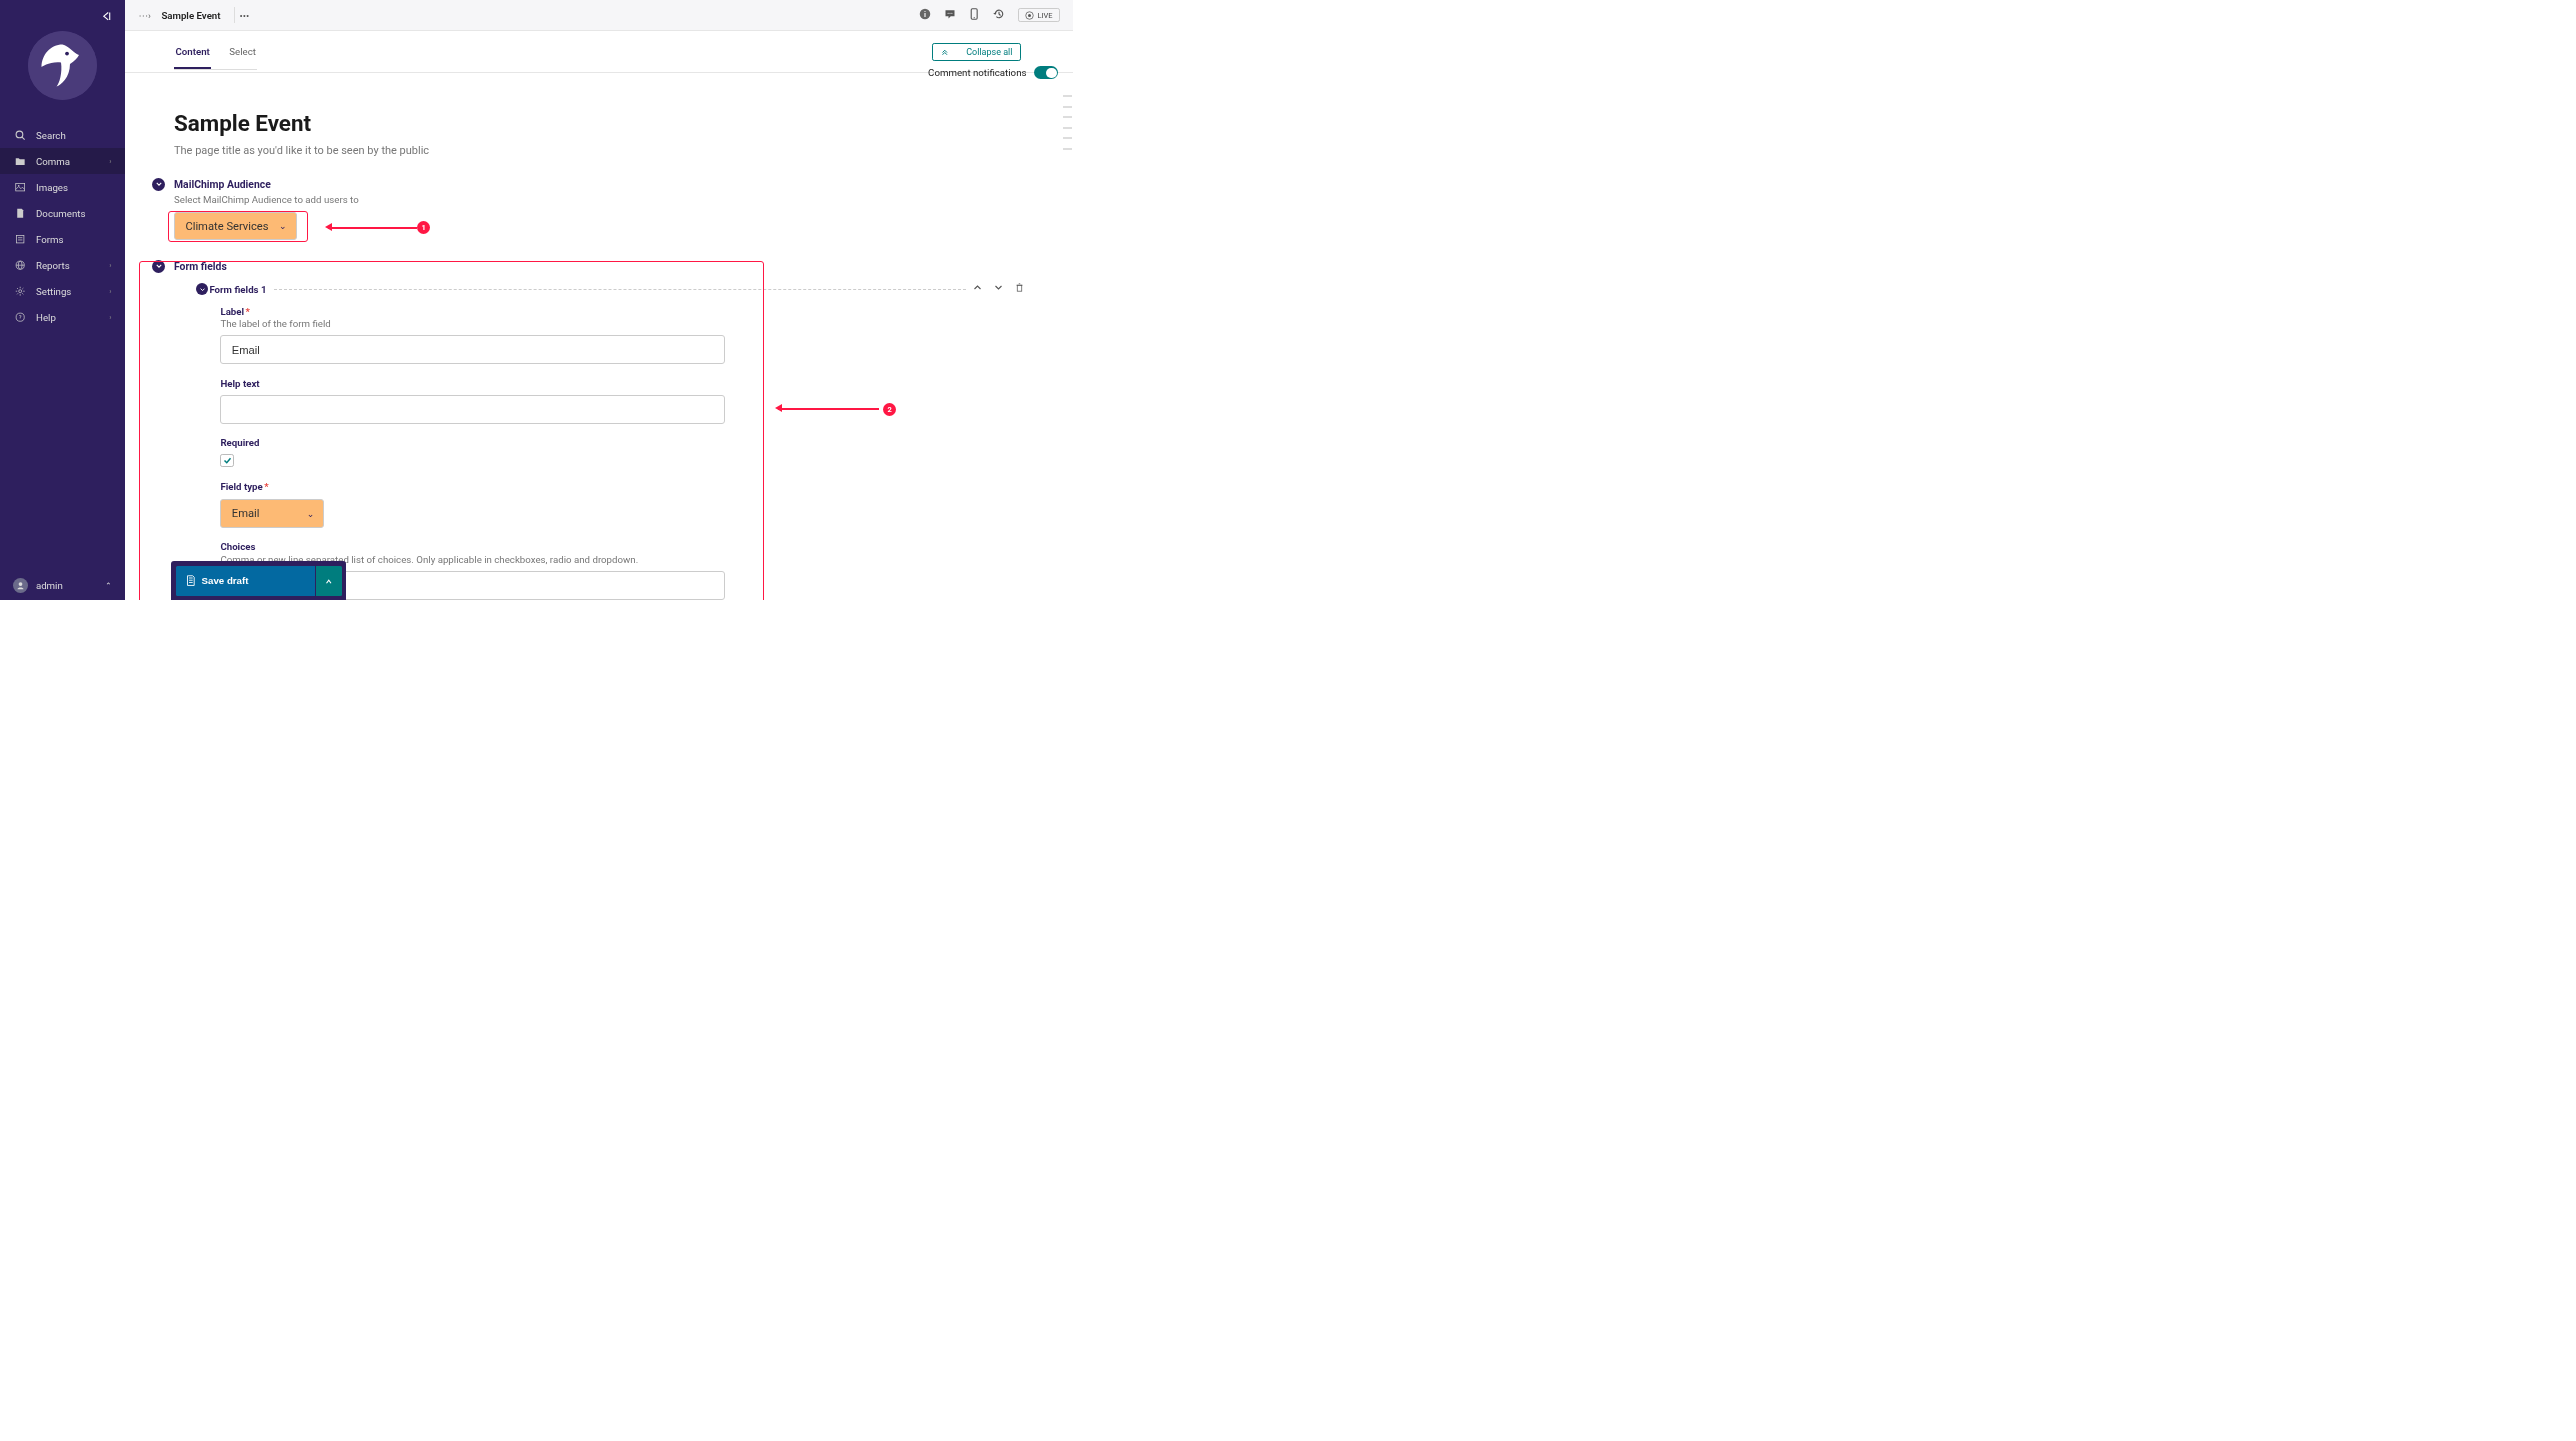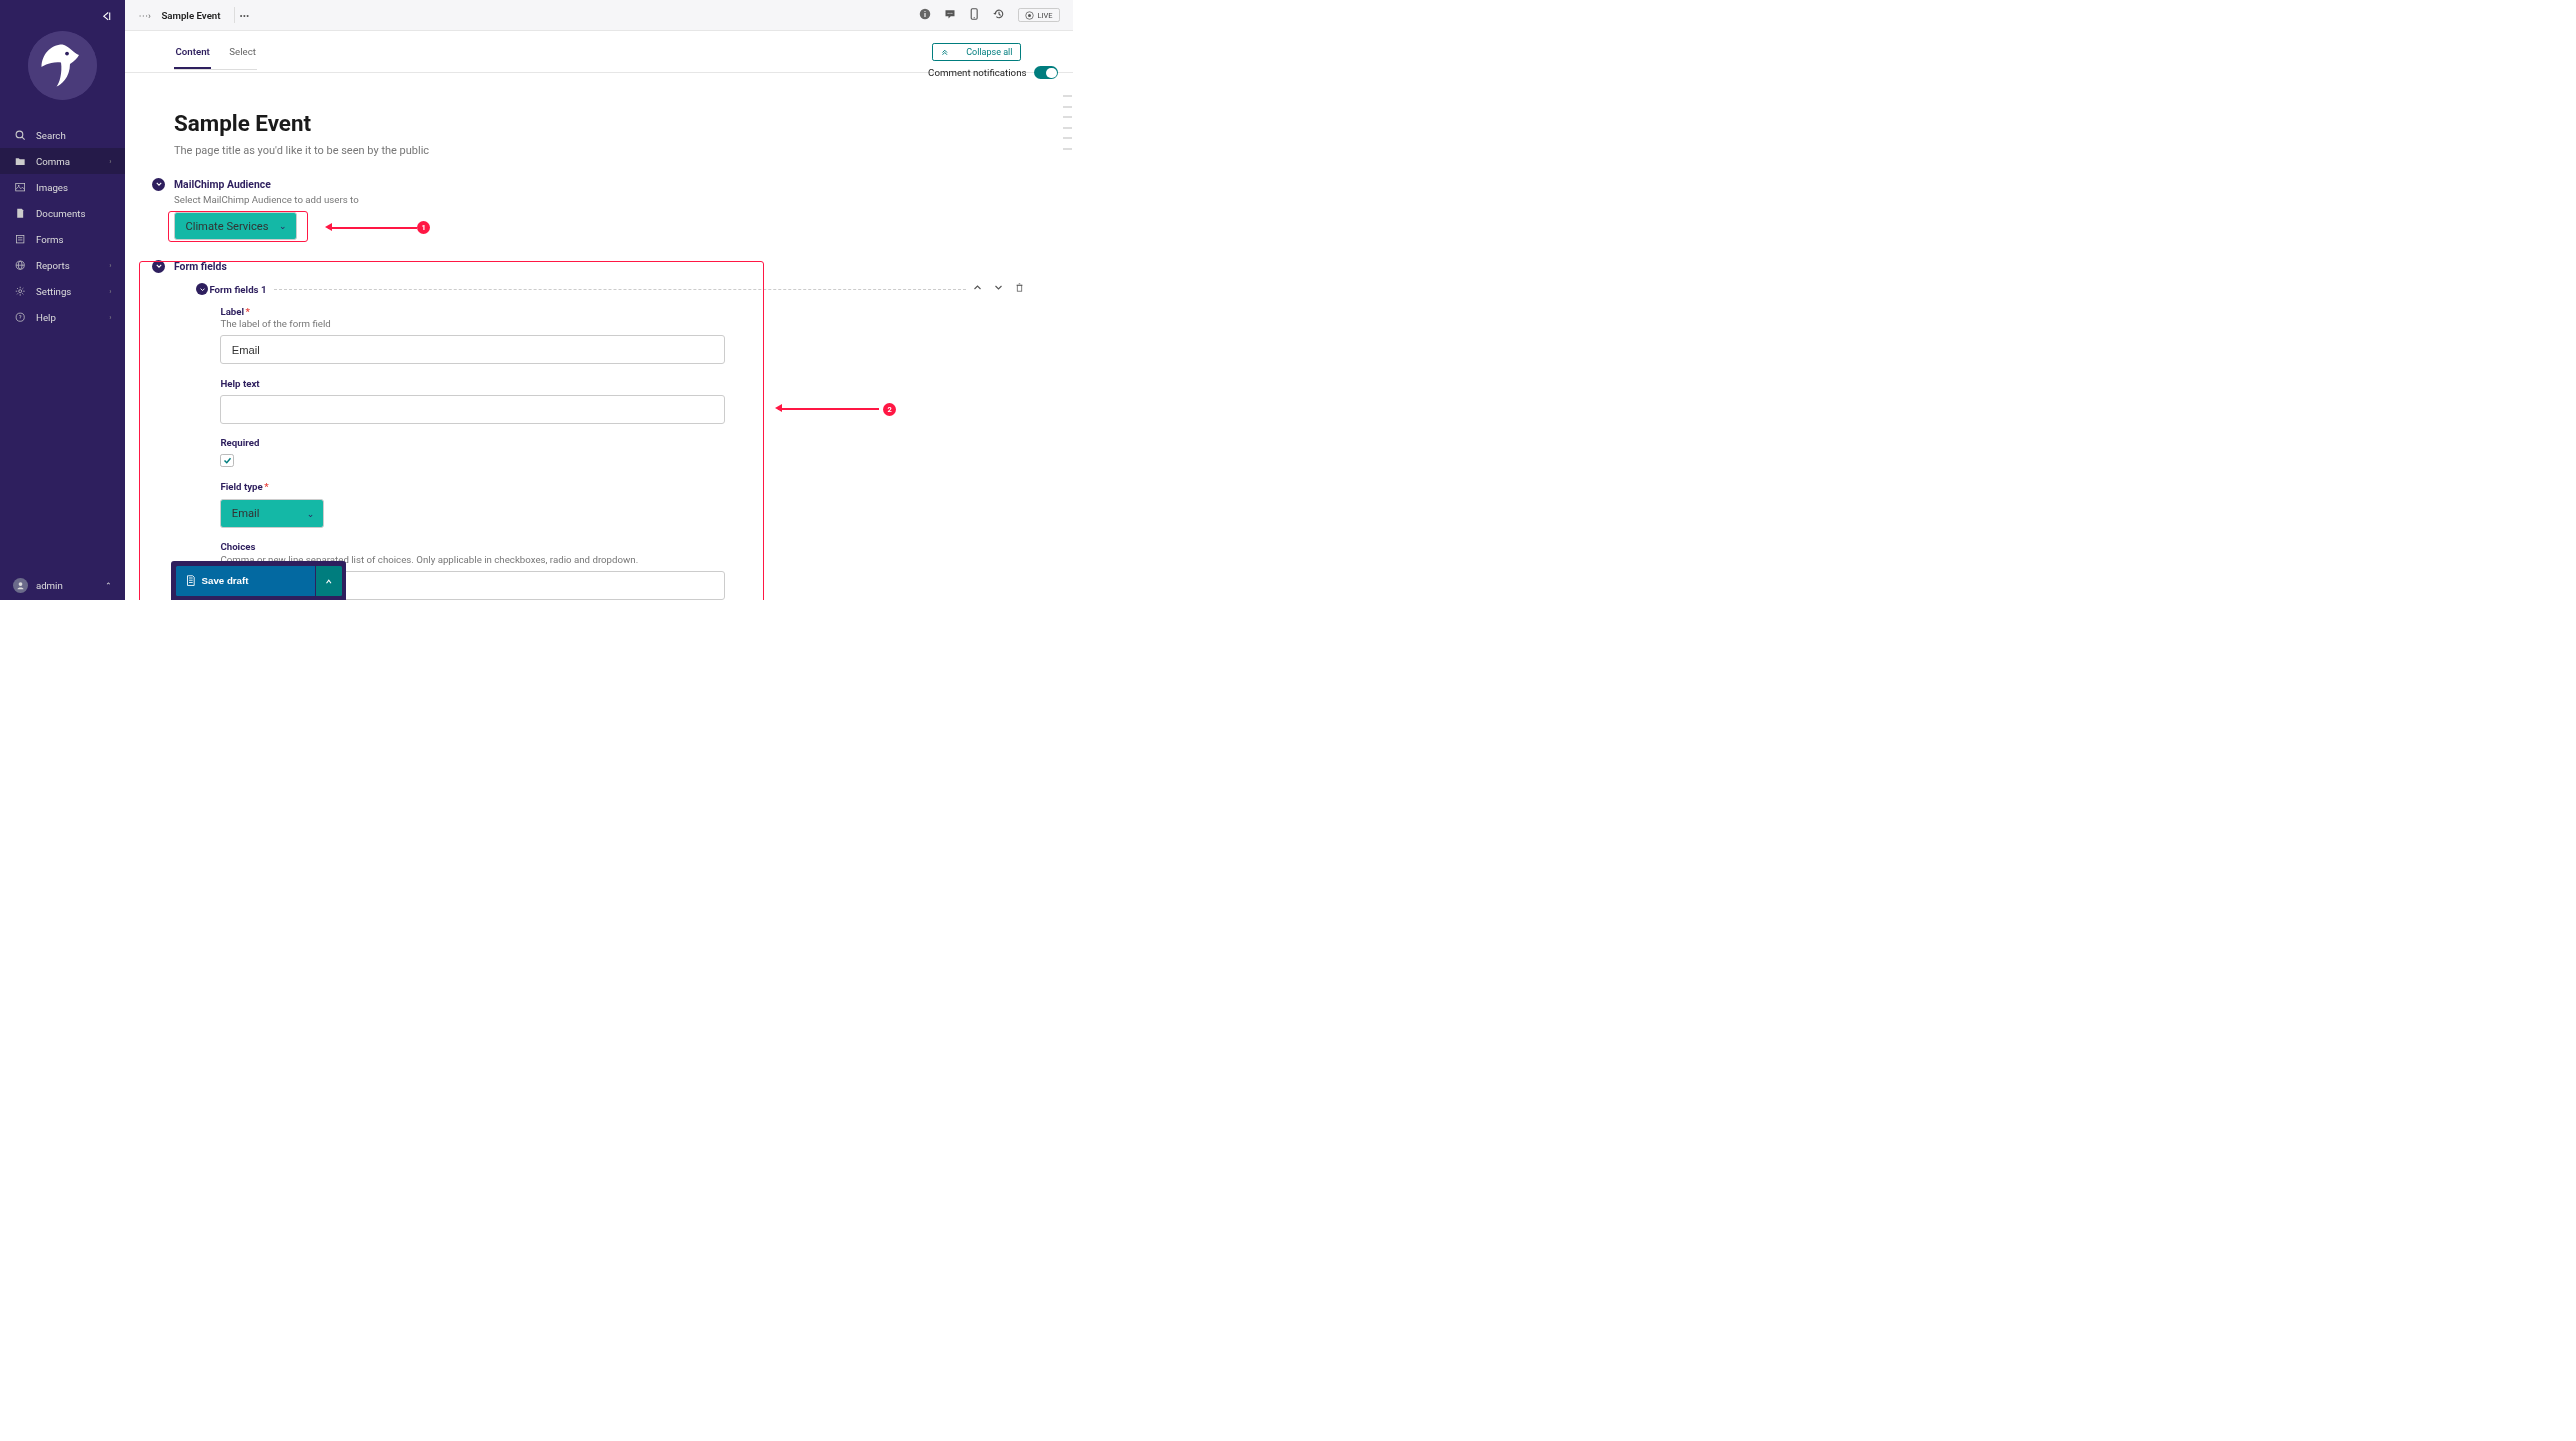--- a/index.html
+++ b/index.html
@@ -215,21 +215,21 @@
       font-size: 10.4px;
       font-weight: 700;
       color: #2e1f5e;
     }
     .section-help { color: #777; font-size: 9.7px; margin-bottom: 7.5px; }
     
     .dropdown {
       border: 0.7px solid #ccc;
       border-radius: 3px;
       padding: 6.7px 27px 6.7px 10.4px;
-      background: #14b8a6;
+      background: #fdba74;
       display: inline-flex;
       align-items: center;
       font-size: 11.2px;
       color: #333;
       position: relative;
       cursor: pointer;
     }
     .dropdown .chev {
       position: absolute;
       right: 9px;

